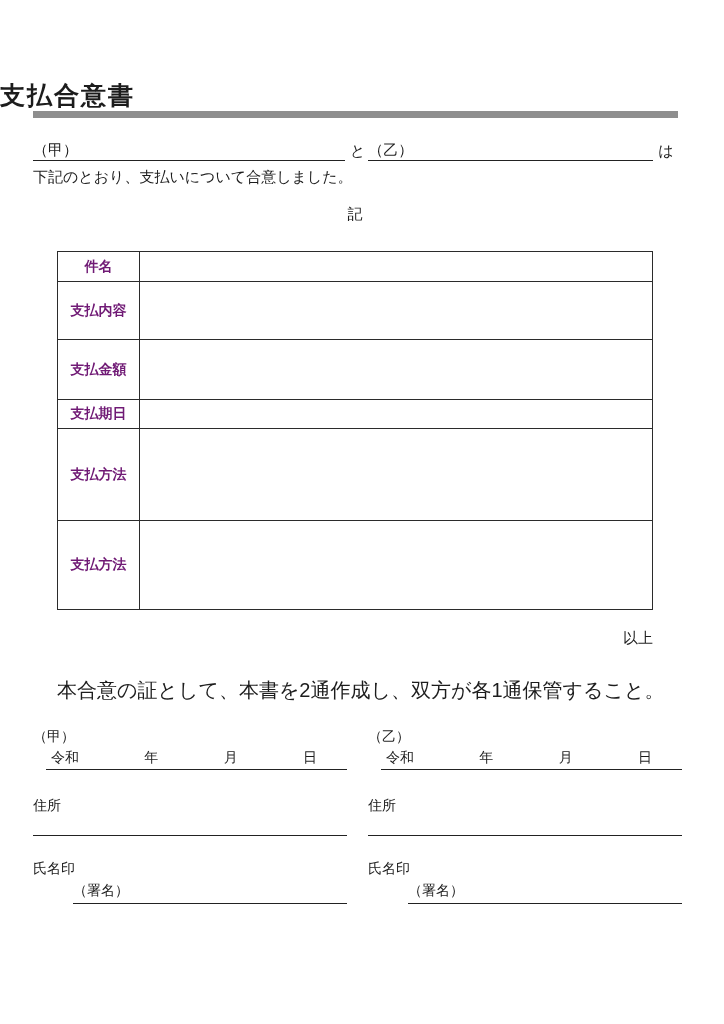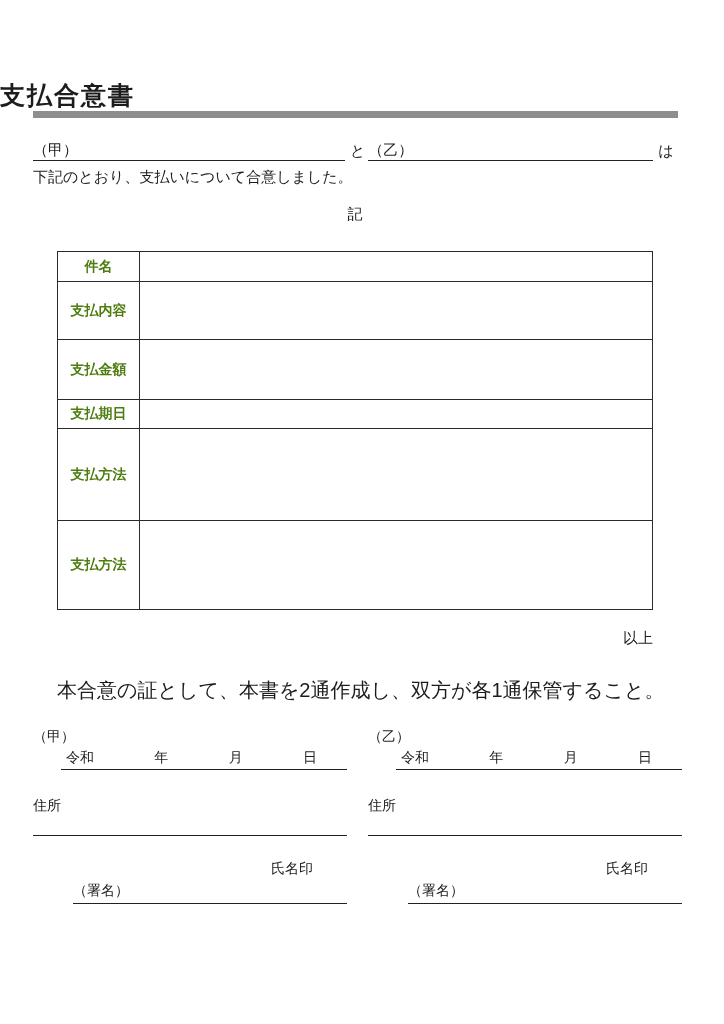--- a/index.html
+++ b/index.html
@@ -45,21 +45,21 @@
     position:absolute;left:57px;top:251px;
     width:596px;border-collapse:collapse;table-layout:fixed;
   }
   table.agreement td{
     border:1.5px solid #2b2b2b;
     vertical-align:middle;
     padding:2px 6px;
   }
   td.row-label{
     width:69px;text-align:center;
-    font-weight:bold;font-size:14px;color:#4d7c0f;font-family:Liberation Mono, monospace;
+    font-weight:bold;font-size:14px;color:#701a75;font-family:Liberation Mono, monospace;
   }
   tr.r0{height:30px;} tr.r1{height:58px;} tr.r2{height:60px;}
   tr.r3{height:29px;} tr.r4{height:92px;} tr.r5{height:89px;}
   
   .closing-marker{
     position:absolute;left:57px;top:629px;width:596px;
     text-align:right;font-size:15px;
   }
   .statement{
     position:absolute;left:57px;top:680px;
@@ -67,30 +67,30 @@
   }
   
   .sig-col{
     position:absolute;top:727px;width:314px;
     font-size:14px;line-height:18px;
   }
   .sig-a-col{left:33px;}
   .sig-b-col{left:368px;}
   .sig-party{height:18px;}
   .sig-date{
-    margin-left:28px;margin-top:3px;
+    margin-left:13px;margin-top:3px;
     display:flex;justify-content:space-between;
     padding:0 30px 3px 5px;
     border-bottom:1.5px solid #222222;
   }
   .sig-addr-label{margin-top:26px;height:17px;}
   .sig-addr-line{height:22px;border-bottom:1.5px solid #222222;}
   .sig-name-row{
     margin-top:23px;height:17px;
-    display:flex;justify-content:flex-end;
+    display:flex;justify-content:flex-start;
     padding-right:34px;
   }
   .sig-sign-wrap{
     margin-top:5px;padding-bottom:4px;
     border-bottom:1.5px solid #222222;
     margin-left:40px;
   }
 </style>
 </head>
 <body>

